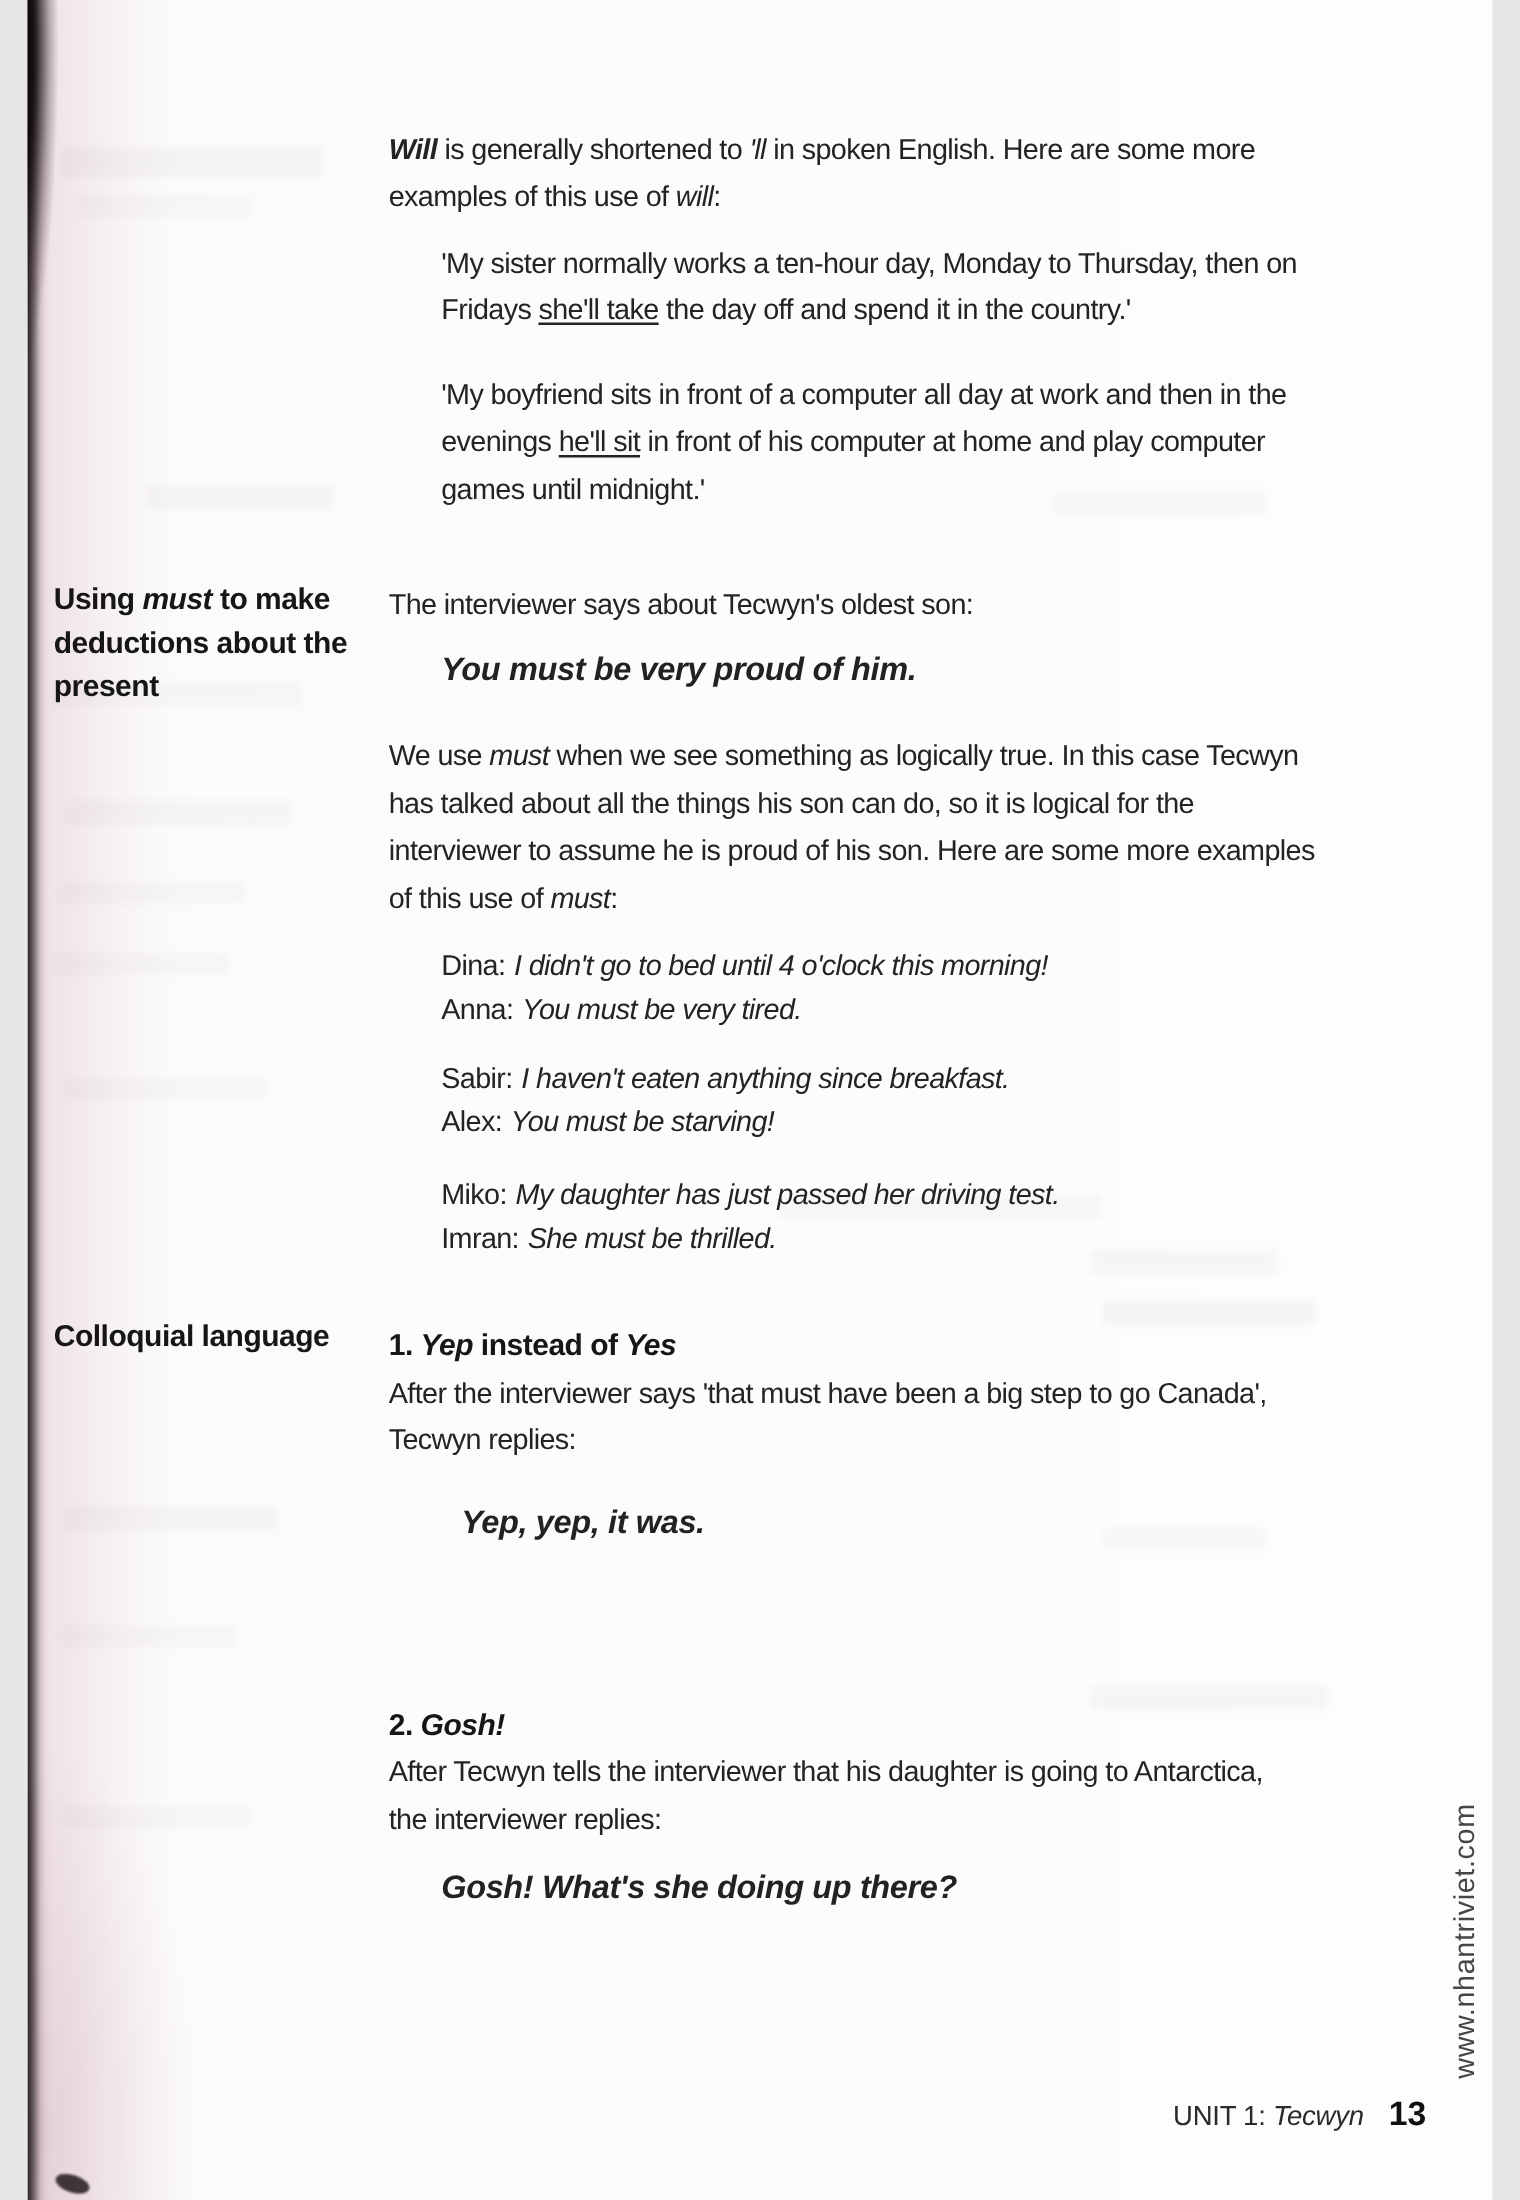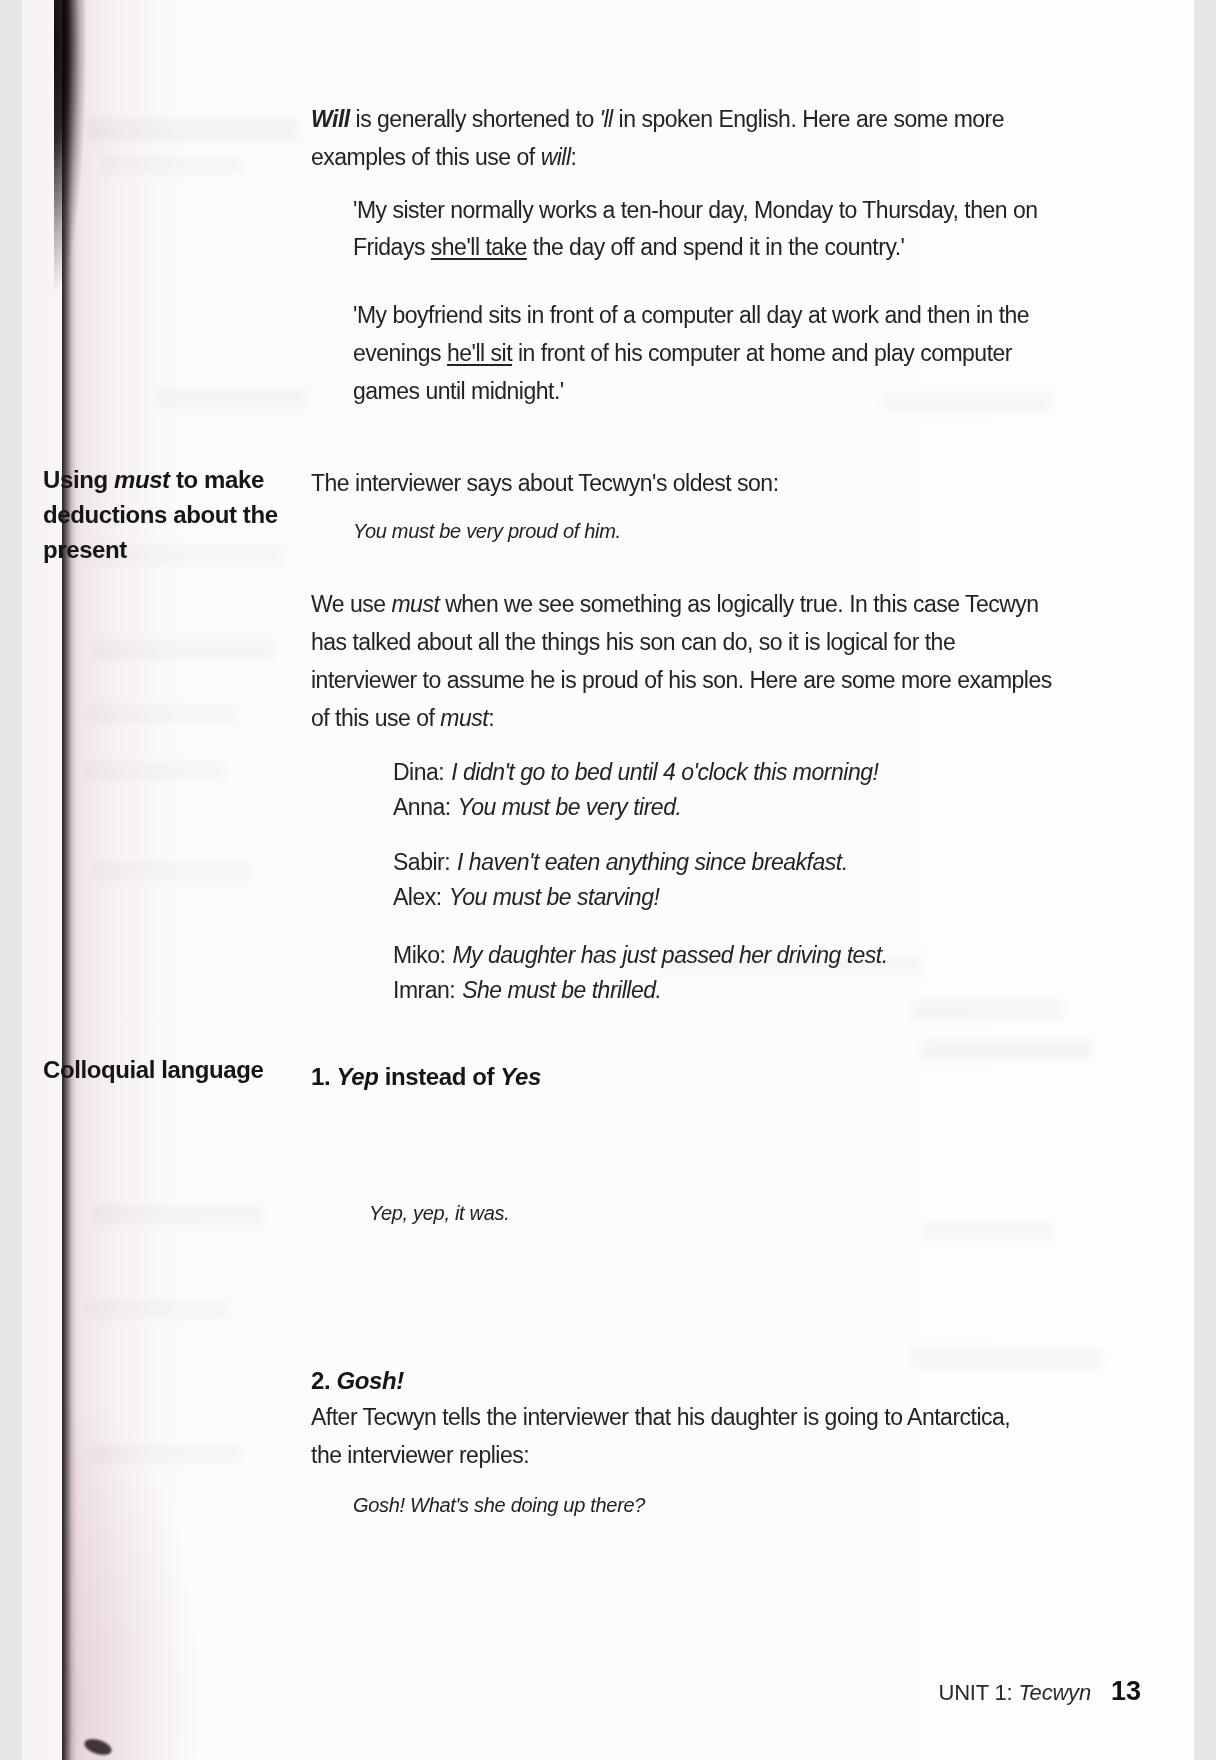--- a/index.html
+++ b/index.html
@@ -5,25 +5,25 @@
   html,body{margin:0;padding:0;background:#e8e6e4;}
   .page{
     position:relative;
     width:1172px;height:1760px;
     margin:0 auto;
     background:linear-gradient(to right,#f7f2f3 0%,#fcfbfa 8%,#fdfdfc 100%);
     overflow:hidden;
     font-family:"Liberation Sans",sans-serif;
     color:#222;
   }
-  .abs{position:absolute;margin-left:40px;}
+  .abs{position:absolute;}
   .body-text{font-size:23px;line-height:38px;letter-spacing:-0.5px;color:#232323;}
   .tight{line-height:34px;}
   .dialogue-line{font-size:23px;line-height:35px;letter-spacing:-0.5px;color:#232323;}
-  .quote{font-size:20px;letter-spacing:-0.3px;}
+  .quote{font-size:26px;letter-spacing:-0.3px;font-weight:bold;}
   .it{font-style:italic;}
   .bi{font-weight:700;font-style:italic;}
   .u{text-decoration:underline;text-underline-offset:3px;text-decoration-thickness:1.5px;}
   .side-heading{font-size:24px;line-height:35px;font-weight:700;color:#161616;letter-spacing:-0.4px;}
   .sub-heading{font-size:24px;line-height:34px;font-weight:700;color:#161616;letter-spacing:-0.4px;}
   .speaker{margin-right:7px;}
   .footer{font-size:22px;color:#2a2a2a;letter-spacing:-0.2px;white-space:nowrap;}
   .footer .page-num{font-weight:700;font-size:27px;color:#101010;margin-left:20px;letter-spacing:0;}
   .watermark{
     writing-mode:vertical-rl;transform:rotate(180deg);
@@ -96,20 +96,21 @@
 
   <div class="abs" style="left:331px;top:938px">
     <div class="dialogue-line"><span class="speaker">Miko:</span><span class="it">My daughter has just passed her driving test.</span></div>
     <div class="dialogue-line"><span class="speaker">Imran:</span><span class="it">She must be thrilled.</span></div>
   </div>
 
   <h2 class="abs side-heading" style="left:21px;top:1052px;width:260px;margin:0">Colloquial language</h2>
 
   <h3 class="abs sub-heading" style="left:289px;top:1060px;width:740px;margin:0"><span>1. </span><span class="it">Yep</span><span> instead of </span><span class="it">Yes</span></h3>
 
+  <p class="abs body-text" style="left:289px;top:1096px;width:720px;margin:0;line-height:37px">After the interviewer says 'that must have been a big step to go Canada', Tecwyn replies:</p>
 
   <p class="abs quote it" style="left:331px;top:1186px;width:700px;margin:16px">Yep, yep, it was.</p>
 
 
   <h3 class="abs sub-heading" style="left:289px;top:1364px;width:400px;margin:0"><span>2. </span><span class="it">Gosh!</span></h3>
 
   <p class="abs body-text" style="left:289px;top:1398px;width:700px;margin:0">After Tecwyn tells the interviewer that his daughter is going to Antarctica, the interviewer replies:</p>
 
   <p class="abs quote it" style="left:331px;top:1494px;width:700px;margin:0">Gosh! What's she doing up there?</p>
 

